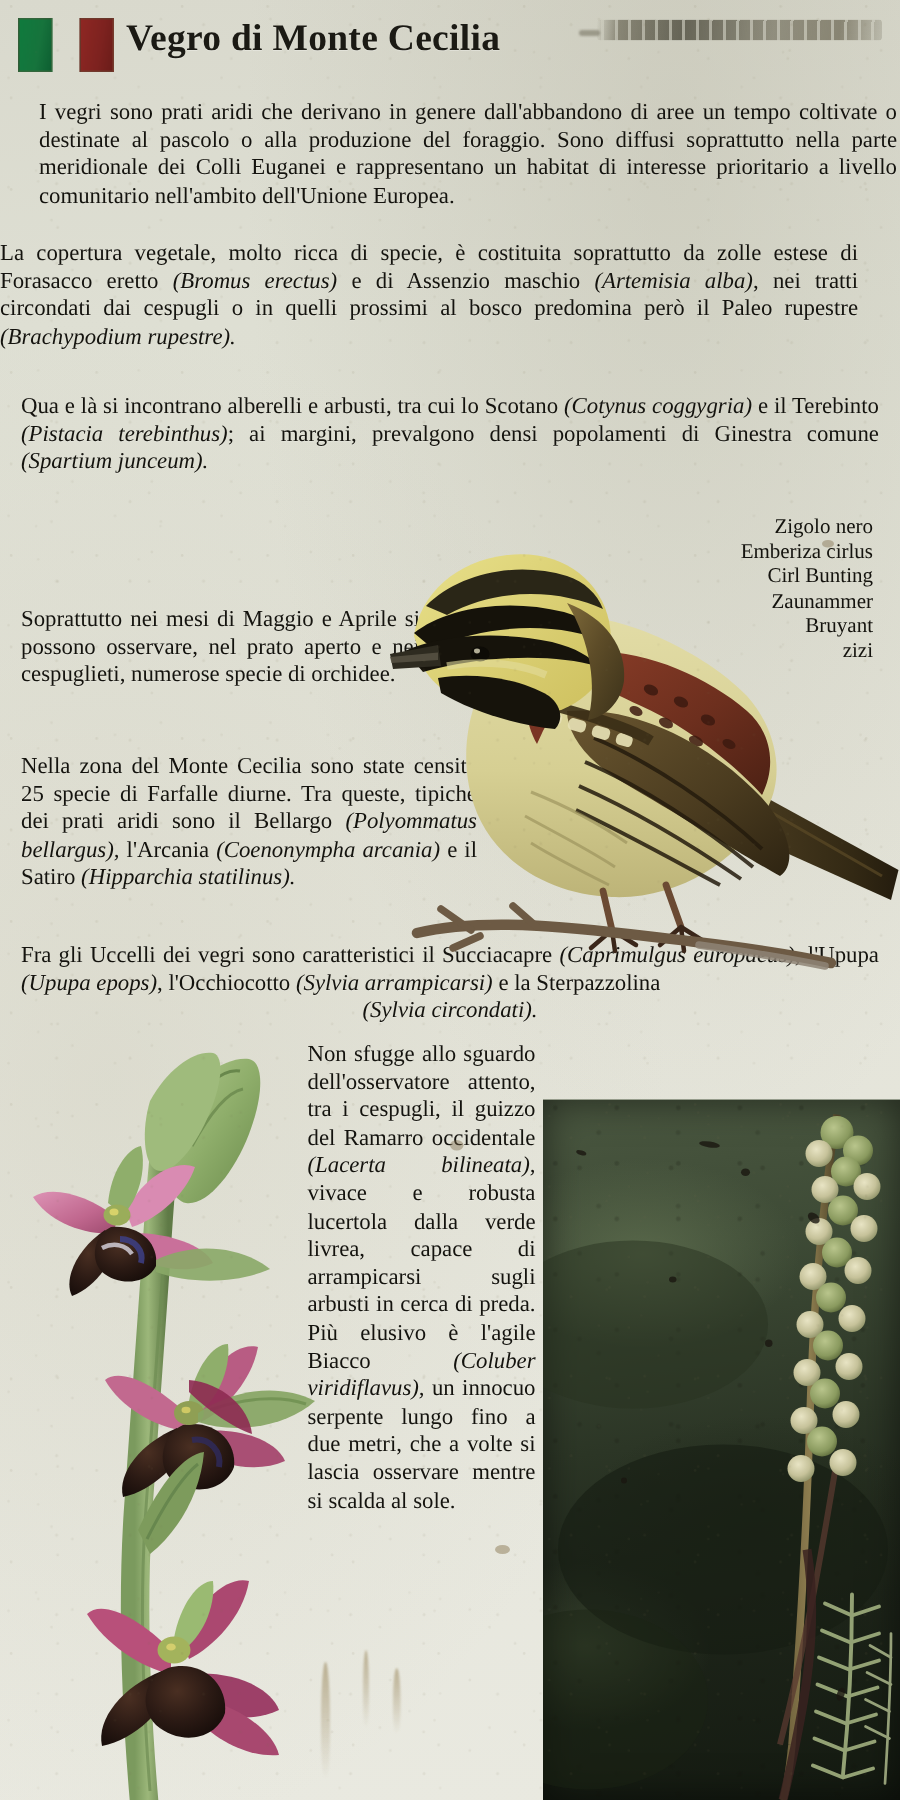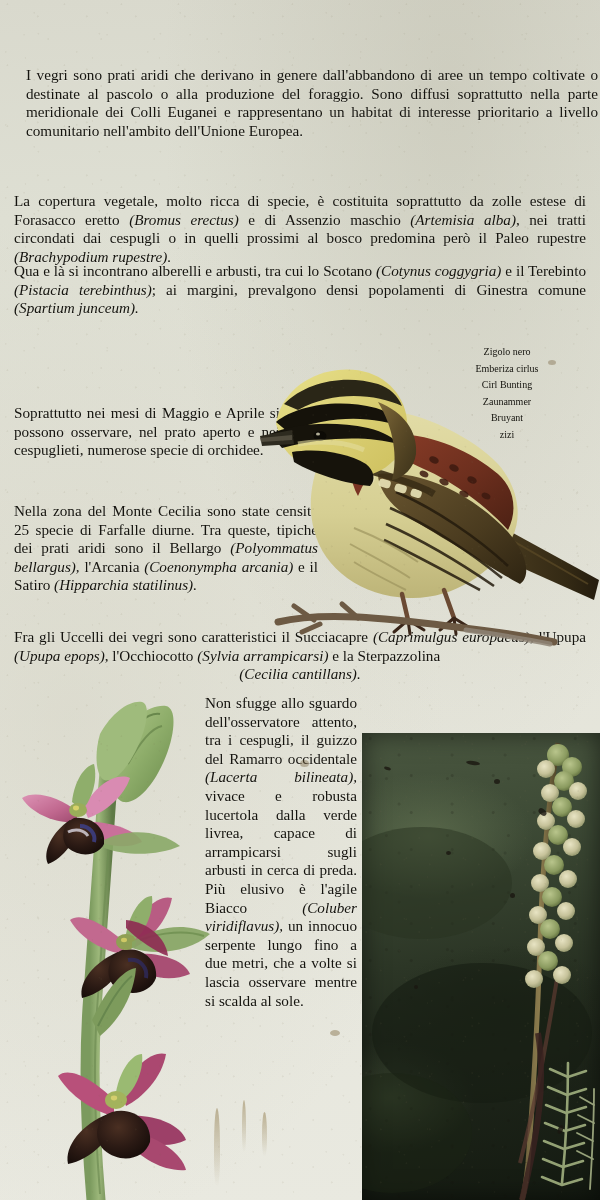--- a/index.html
+++ b/index.html
@@ -47,32 +47,32 @@
     border-radius:2px;}
   .smudge2{position:absolute;left:386px;top:20px;width:14px;height:4px;background:rgba(90,86,68,.45);border-radius:2px;filter:blur(.6px);}
 
   
   .txt{position:absolute;color:#14130e;font-size:15.2px;line-height:18.6px;
        text-align:justify;text-justify:inter-word;
        font-family:"Liberation Serif", serif;
        text-shadow:0 .5px 0 rgba(255,255,255,.22);}
   .txt i{font-style:italic;}
   #block-intro{left:14px;top:66px;width:572px;margin-left:12px;}
-  #block-veg{left:14px;top:160px;width:572px;margin-top:32px;}
+  #block-veg{left:0;top:160px;width:572px;}
   #block-shrub{left:14px;top:262px;width:572px;}
   #block-ruta{left:14px;top:310px;width:450px;}
   #block-orchid{left:14px;top:404px;width:266px;}
   #block-butterfly{left:14px;top:502px;width:304px;}
   #block-birds{left:14px;top:628px;width:572px;text-align:justify;}
   #block-birds .centered{display:block;text-align:center;}
   #block-lizard{left:205px;top:694px;width:152px;text-align:justify;}
 
   
-  #bird-caption{position:absolute;right:18px;top:344px;width:150px;text-align:center;
-    color:#14130e;font-size:10px;line-height:16.6px;font-family:"Liberation Serif", serif;}
+  #bird-caption{position:absolute;right:18px;top:344px;width:150px;text-align:right;
+    color:#14130e;font-size:14px;line-height:16.6px;font-family:"Liberation Serif", serif;}
   #bird-caption .sci{}
 
   
   #bird{position:absolute;left:258px;top:332px;width:342px;height:318px;}
   
   #orchid{position:absolute;left:0px;top:690px;width:215px;height:510px;}
   
   #photo{position:absolute;left:362px;top:733px;width:238px;height:467px;overflow:hidden;
     background:
       radial-gradient(ellipse 150px 90px at 28% 22%, rgba(96,112,80,.75), rgba(0,0,0,0) 70%),
@@ -90,20 +90,27 @@
   #photo .speck{position:absolute;background:#1a1610;border-radius:50%;opacity:.8;}
 
   
   .drip{position:absolute;background:linear-gradient(180deg,rgba(150,130,85,.55),rgba(150,130,85,0));border-radius:50% 50% 40% 40%;filter:blur(.6px);}
 </style>
 </head>
 <body>
 
 <div id="panel">
 
+  <div id="header">
+    <div class="flag flag-green"></div>
+    <div class="flag flag-red"></div>
+    <div id="page-title">Vegro di Monte Cecilia</div>
+    <div class="smudge"></div>
+    <div class="smudge2"></div>
+  </div>
 
   <div class="txt" id="block-intro">
     <span>I vegri sono prati aridi che derivano in genere dall'abbandono di aree un tempo coltivate o destinate al pascolo o alla produzione del foraggio. Sono diffusi soprattutto nella parte meridionale dei Colli Euganei e rappresentano un habitat di interesse prioritario a livello comunitario nell'ambito dell'Unione Europea.</span>
   </div>
 
   <div class="txt" id="block-veg">
     <span>La copertura vegetale, molto ricca di specie, è costituita soprattutto da zolle estese di Forasacco eretto </span><i>(Bromus erectus)</i><span> e di Assenzio maschio </span><i>(Artemisia alba)</i><span>, nei tratti circondati dai cespugli o in quelli prossimi al bosco predomina però il Paleo rupestre </span><i>(Brachypodium rupestre).</i>
   </div>
 
   <div class="txt" id="block-shrub">
@@ -113,21 +120,21 @@
 
   <div class="txt" id="block-orchid">
     <span>Soprattutto nei mesi di Maggio e Aprile si possono osservare, nel prato aperto e nei cespuglieti, numerose specie di orchidee.</span>
   </div>
 
   <div class="txt" id="block-butterfly">
     <span>Nella zona del Monte Cecilia sono state censite 25 specie di Farfalle diurne. Tra queste, tipiche dei prati aridi sono il Bellargo </span><i>(Polyommatus bellargus),</i><span> l'Arcania </span><i>(Coenonympha arcania)</i><span> e il Satiro </span><i>(Hipparchia statilinus).</i>
   </div>
 
   <div class="txt" id="block-birds">
-    <span>Fra gli Uccelli dei vegri sono caratteristici il Succiacapre </span><i>(Caprimulgus europaeus)</i><span>, l'Upupa </span><i>(Upupa epops)</i><span>, l'Occhiocotto </span><i>(Sylvia arrampicarsi)</i><span> e la Sterpazzolina </span><i class="centered">(Cecilia cantillans).</i>
+    <span>Fra gli Uccelli dei vegri sono caratteristici il Succiacapre </span><i>(Caprimulgus europaeus)</i><span>, l'Upupa </span><i>(Upupa epops)</i><span>, l'Occhiocotto </span><i>(Sylvia arrampicarsi)</i><span> e la Sterpazzolina </span><i class="centered">(Sylvia circondati).</i>
   </div>
 
   <div class="txt" id="block-lizard">
     <span>Non sfugge allo sguardo dell'osservatore attento, tra i cespugli, il guizzo del Ramarro occidentale </span><i>(Lacerta bilineata),</i><span> vivace e robusta lucertola dalla verde livrea, capace di arrampicarsi sugli arbusti in cerca di preda. Più elusivo è l'agile Biacco </span><i>(Coluber viridiflavus),</i><span> un innocuo serpente lungo fino a due metri, che a volte si lascia osservare mentre si scalda al sole.</span>
   </div>
 
   <div id="bird-caption">
     <div>Zigolo nero</div>
     <div class="sci">Emberiza cirlus</div>
     <div>Cirl Bunting</div>

